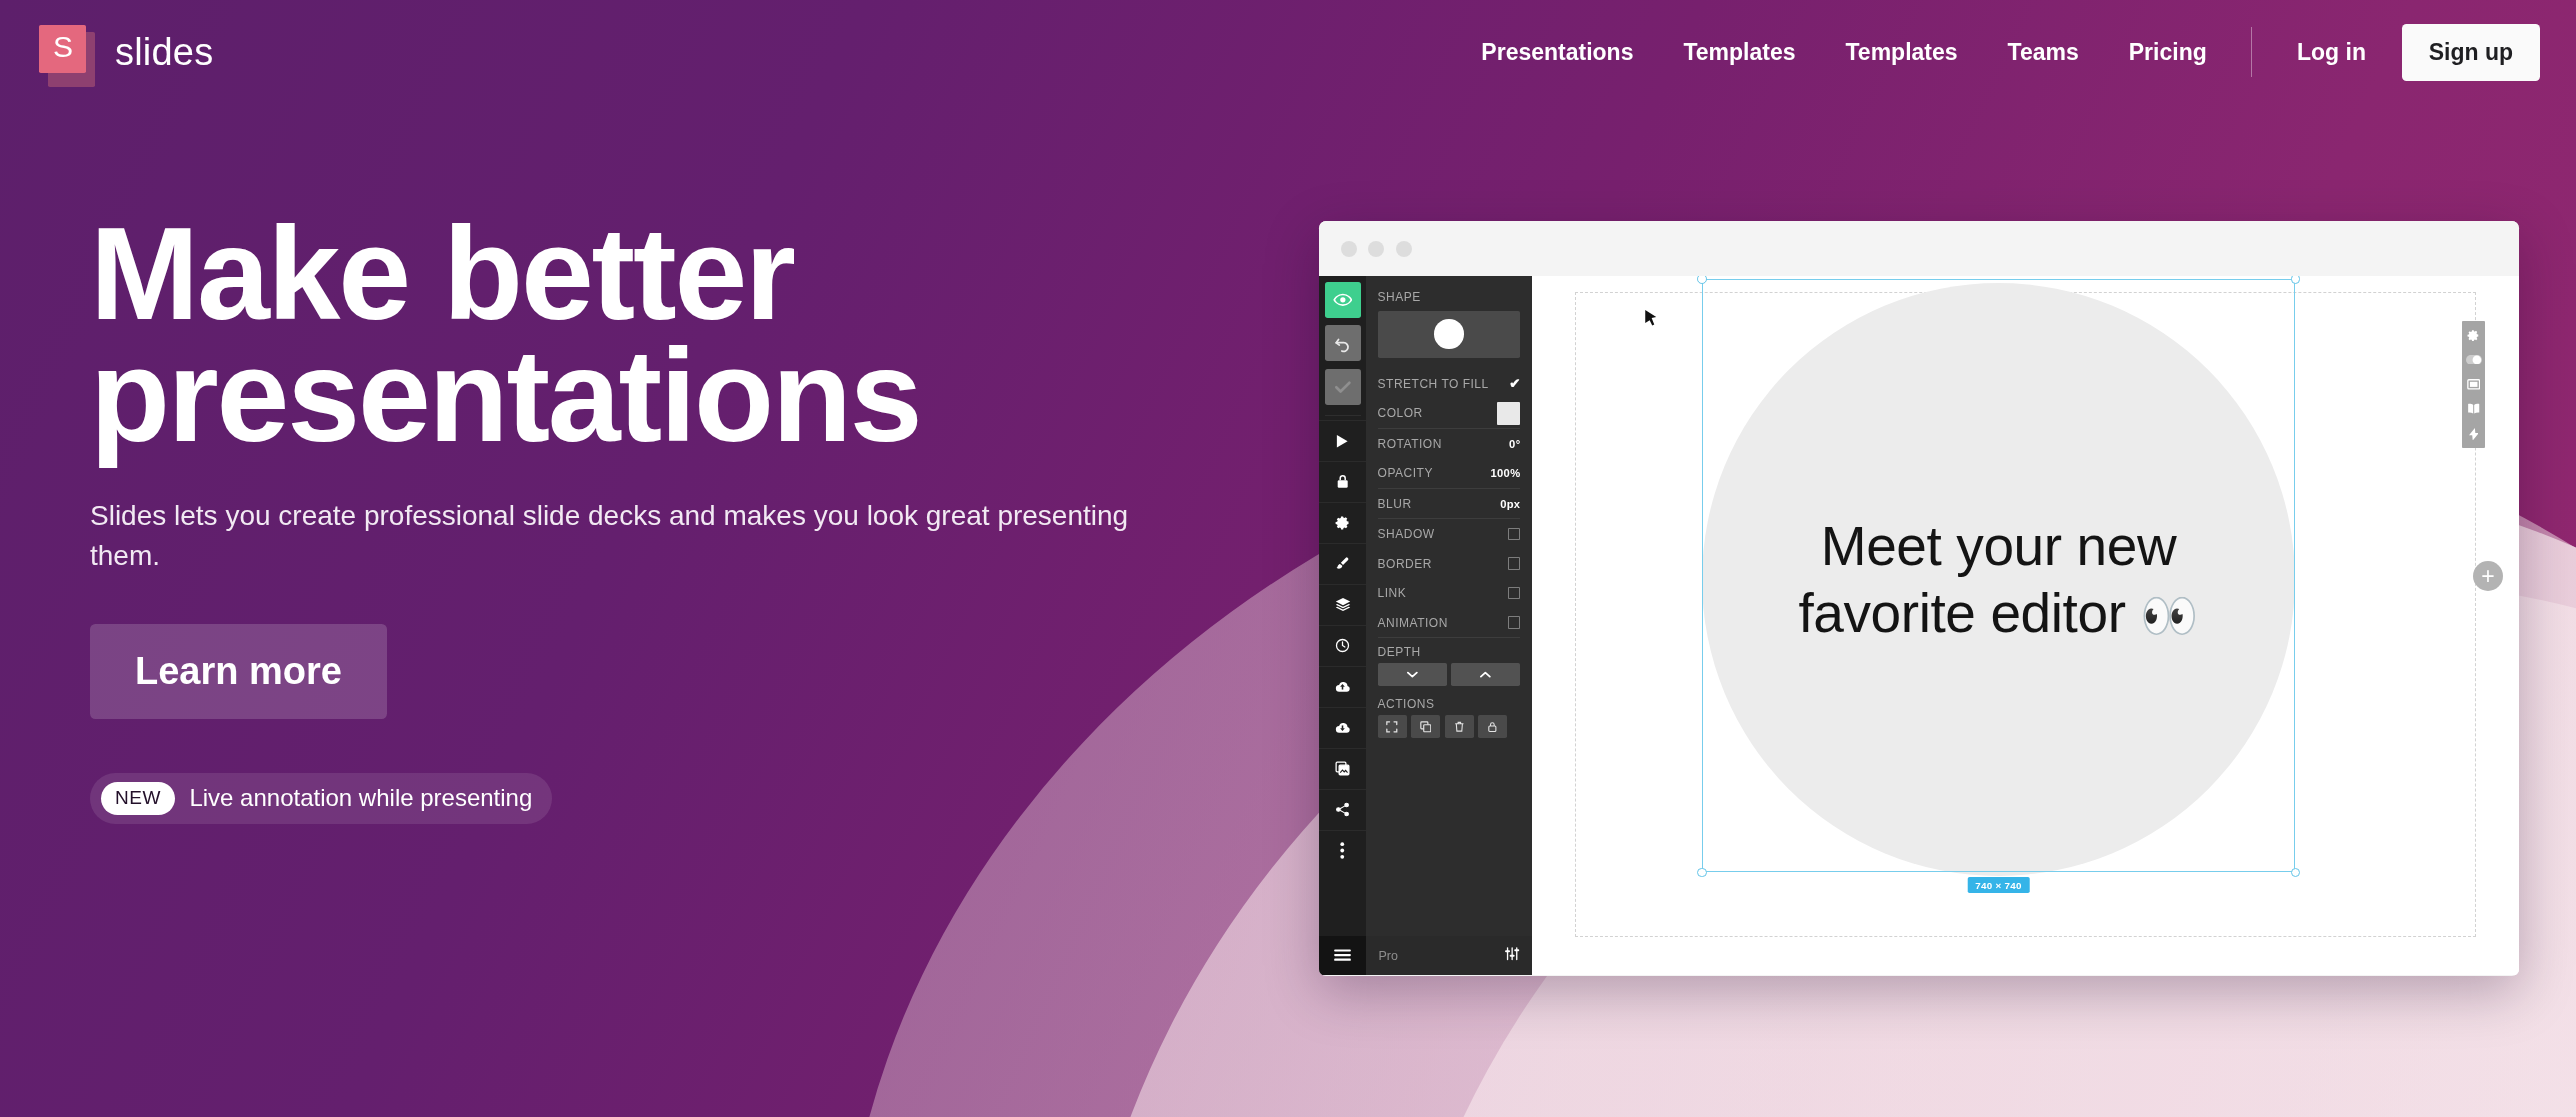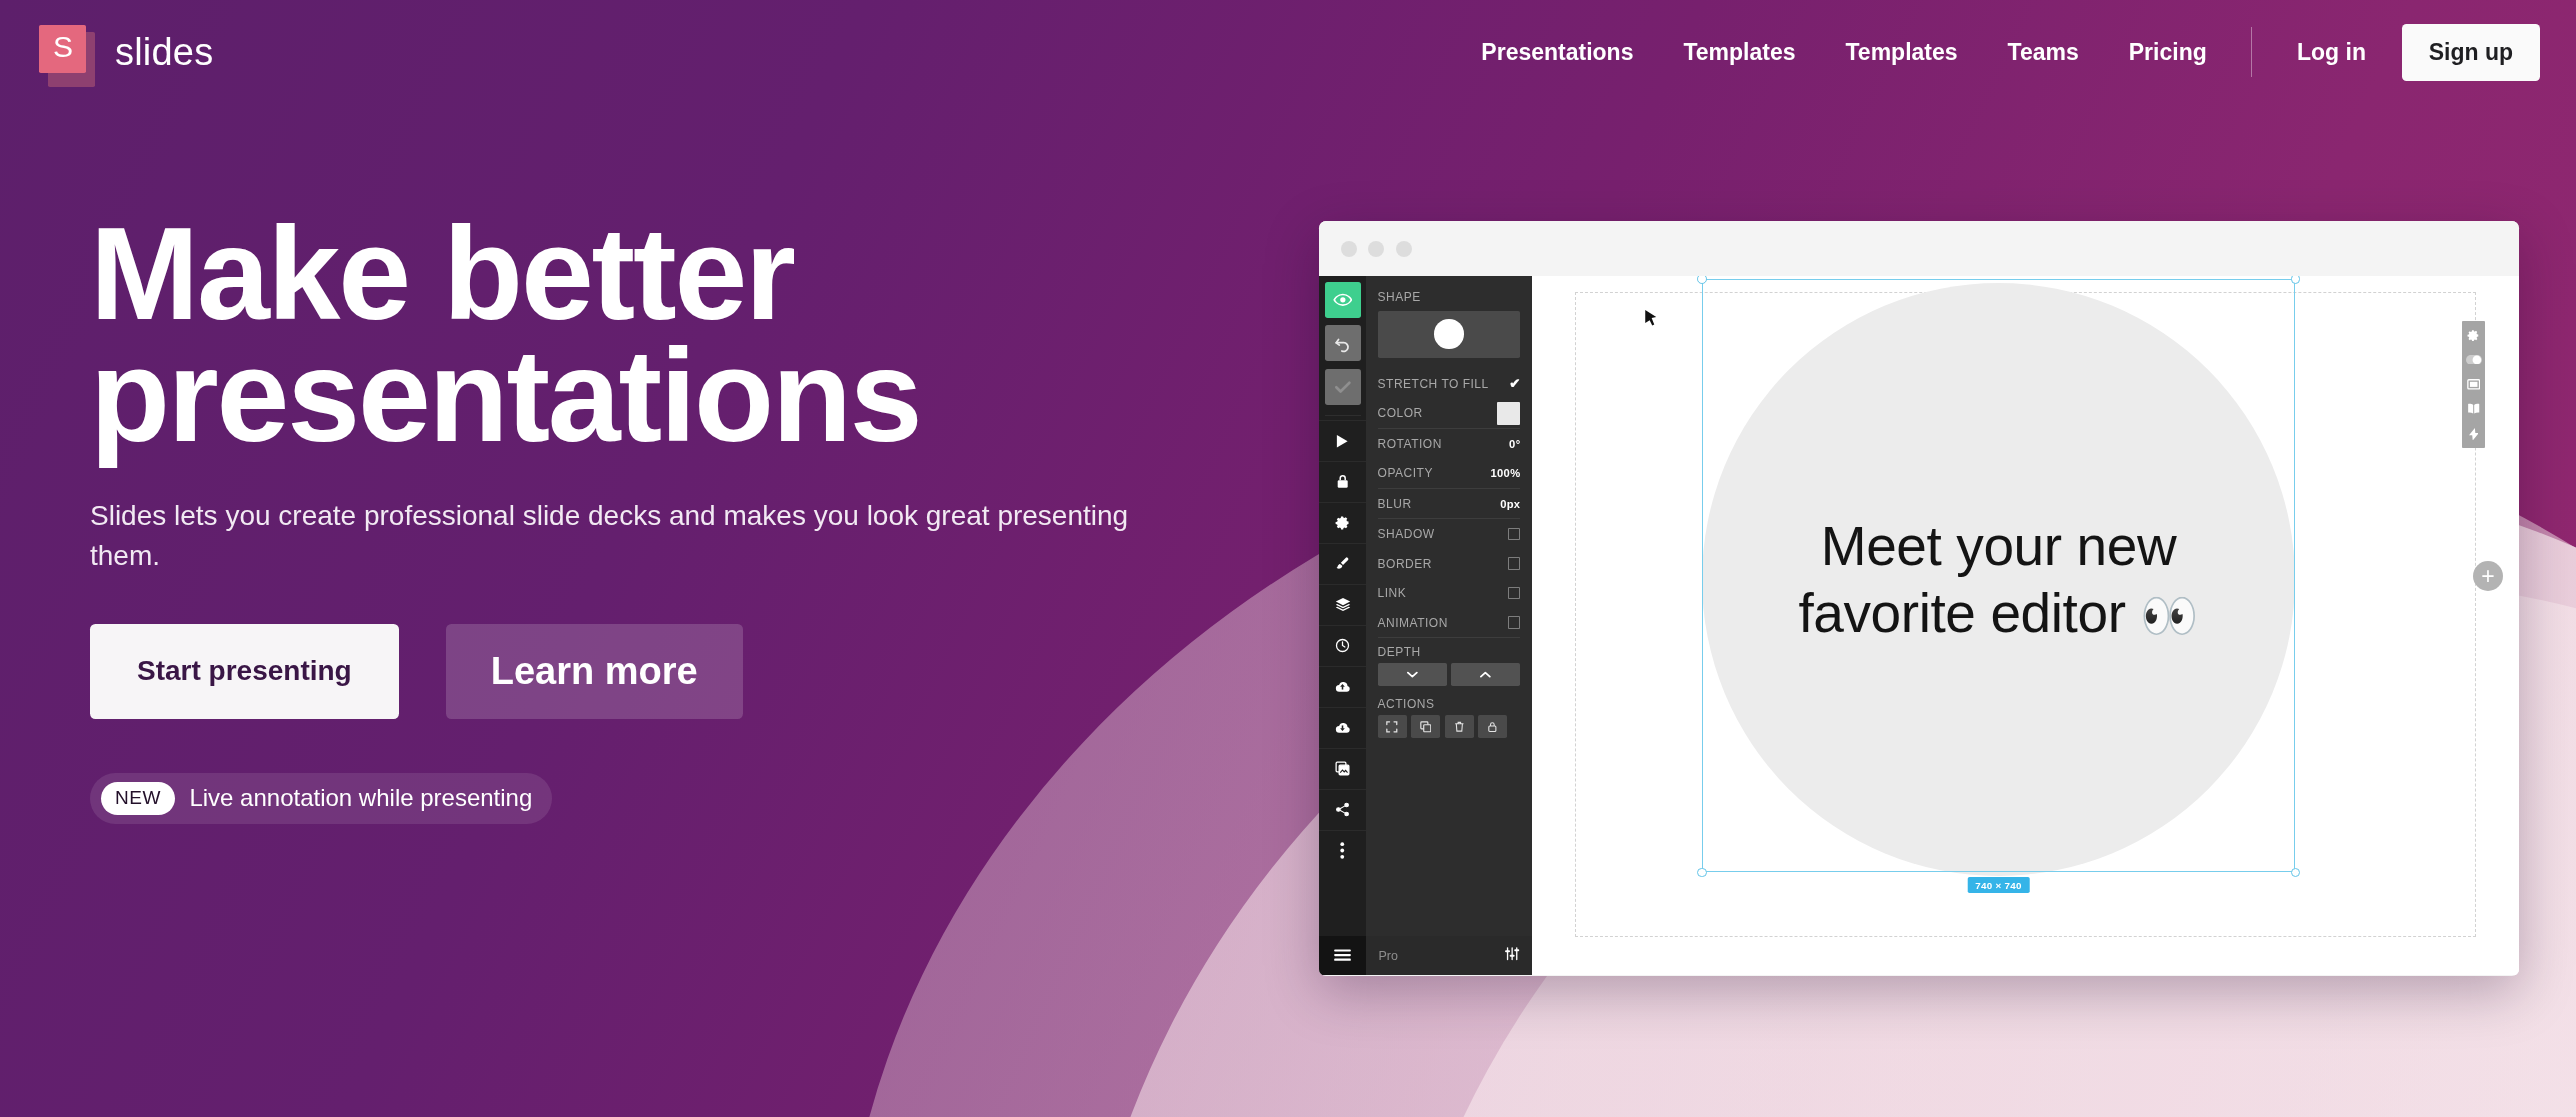--- a/index.html
+++ b/index.html
@@ -372,21 +372,20 @@
   </nav>
 </div>
 
 <div class="hero">
   <h1>
     <span>Make better</span><br>
     <span>presentations</span>
   </h1>
   <p>Slides lets you create professional slide decks and makes you look great presenting them.</p>
   <div class="hero-buttons">
-    <button class="btn-primary">Start presenting</button>
     <button class="btn-secondary">Learn more</button>
   </div>
   <div class="badge-row">
     <span class="badge-new">NEW</span>
     <span class="badge-text">Live annotation while presenting</span>
   </div>
 </div>
 
 <div class="mock">
 

